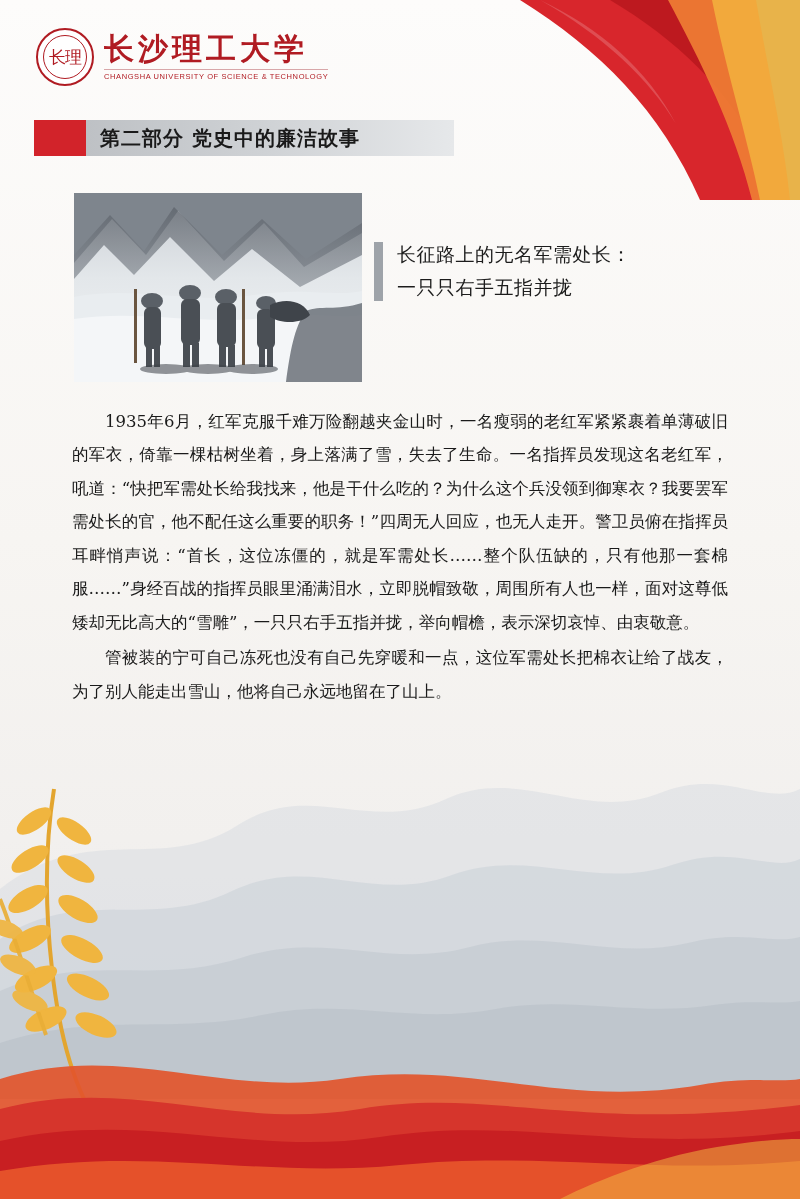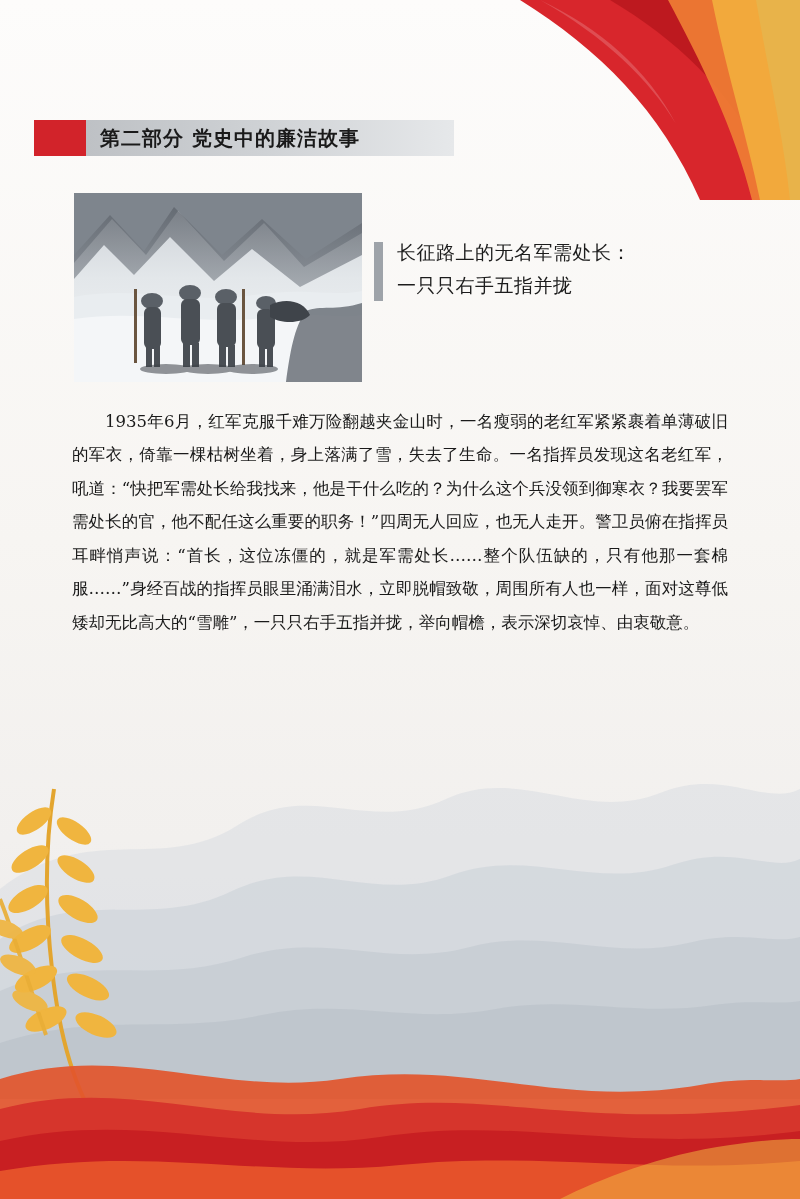--- a/index.html
+++ b/index.html
@@ -160,21 +160,21 @@
     gap: 14px;
   }
   .headline .accent {
     width: 9px;
     background: #9ea3a9;
     flex: none;
     margin-top: 4px;
     margin-bottom: 4px;
   }
   .headline .lines {
-    font-family: Liberation Mono, monospace;
+    font-family: Liberation Sans, sans-serif;
     font-size: 19px;
     color: #1c1c1c;
     line-height: 1.75;
     letter-spacing: 0.5px;
   }
 
   
   .body-text {
     position: absolute;
     left: 72px;
@@ -202,20 +202,29 @@
     <svg width="800" height="200" viewBox="0 0 800 200" xmlns="http://www.w3.org/2000/svg">
       <path d="M800,0 L520,0 C600,50 660,110 700,200 L800,200 Z" fill="#d8262c"></path>
       <path d="M800,0 L610,0 C690,48 745,105 782,200 L800,200 Z" fill="#b8171d" opacity="0.85"></path>
       <path d="M800,0 L668,0 C700,60 735,130 752,200 L800,200 Z" fill="#ef7f34" opacity="0.9"></path>
       <path d="M800,0 L712,0 C726,70 748,140 760,200 L800,200 Z" fill="#f2a93c"></path>
       <path d="M800,0 L756,0 C768,70 784,140 790,200 L800,200 Z" fill="#e8b34a"></path>
       <path d="M800,0 L540,0 C604,36 650,80 676,124 C648,70 600,28 540,0 Z" fill="#ffffff" opacity="0.18"></path>
     </svg>
   </div>
 
+  <div class="logo-block">
+    <div class="logo-seal">
+      <div class="glyph">长理</div>
+    </div>
+    <div class="logo-text">
+      <div class="logo-cn">长沙理工大学</div>
+      <div class="logo-en">CHANGSHA UNIVERSITY OF SCIENCE &amp; TECHNOLOGY</div>
+    </div>
+  </div>
 
   <div class="section-head">
     <div class="bar-grey"></div>
     <div class="bar-red"></div>
     <div class="title">第二部分 党史中的廉洁故事</div>
   </div>
 
   <div class="photo">
     <svg width="288" height="189" viewBox="0 0 288 189" xmlns="http://www.w3.org/2000/svg">
       <defs>
@@ -275,20 +284,21 @@
   <div class="headline">
     <div class="accent"></div>
     <div class="lines">
       <div>长征路上的无名军需处长：</div>
       <div>一只只右手五指并拢</div>
     </div>
   </div>
 
   <div class="body-text">
     <p>1935年6月，红军克服千难万险翻越夹金山时，一名瘦弱的老红军紧紧裹着单薄破旧的军衣，倚靠一棵枯树坐着，身上落满了雪，失去了生命。一名指挥员发现这名老红军，吼道：“快把军需处长给我找来，他是干什么吃的？为什么这个兵没领到御寒衣？我要罢军需处长的官，他不配任这么重要的职务！”四周无人回应，也无人走开。警卫员俯在指挥员耳畔悄声说：“首长，这位冻僵的，就是军需处长……整个队伍缺的，只有他那一套棉服……”身经百战的指挥员眼里涌满泪水，立即脱帽致敬，周围所有人也一样，面对这尊低矮却无比高大的“雪雕”，一只只右手五指并拢，举向帽檐，表示深切哀悼、由衷敬意。</p>
+    <p>管被装的宁可自己冻死也没有自己先穿暖和一点，这位军需处长把棉衣让给了战友，为了别人能走出雪山，他将自己永远地留在了山上。</p>
   </div>
 
   <div class="mountains">
     <svg width="800" height="460" viewBox="0 0 800 460" xmlns="http://www.w3.org/2000/svg">
       <path d="M0,250 C90,180 160,236 238,186 C310,140 368,196 446,160 C520,126 584,184 660,154 C724,128 766,168 800,150 L800,460 L0,460 Z" fill="#d9dde2" opacity="0.55"></path>
       <path d="M0,300 C80,246 150,292 232,252 C312,214 372,266 452,236 C528,208 596,252 672,226 C734,204 772,234 800,220 L800,460 L0,460 Z" fill="#ccd2d8" opacity="0.6"></path>
       <path d="M0,352 C90,312 152,348 244,318 C326,292 388,330 470,308 C546,288 612,322 688,304 C744,290 774,306 800,298 L800,460 L0,460 Z" fill="#c0c7ce" opacity="0.55"></path>
       <path d="M0,404 C100,372 170,396 262,376 C348,358 410,386 496,370 C570,356 636,378 714,366 C754,360 778,366 800,362 L800,460 L0,460 Z" fill="#b6bec6" opacity="0.5"></path>
     </svg>
   </div>

